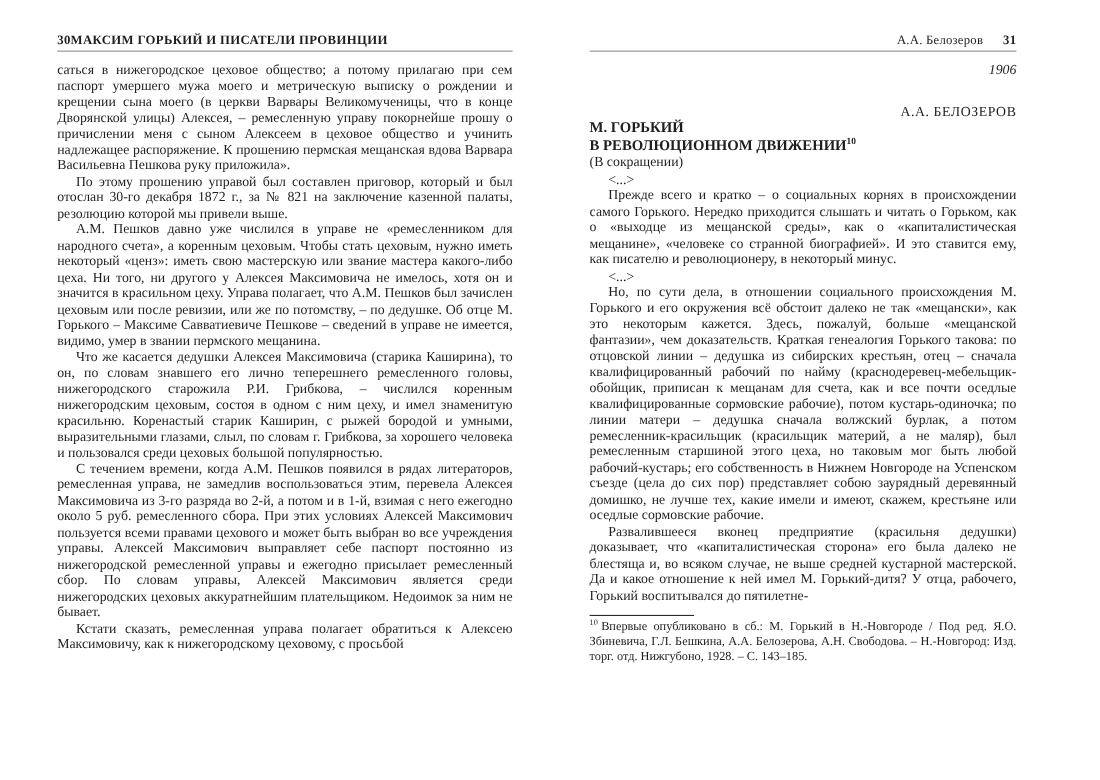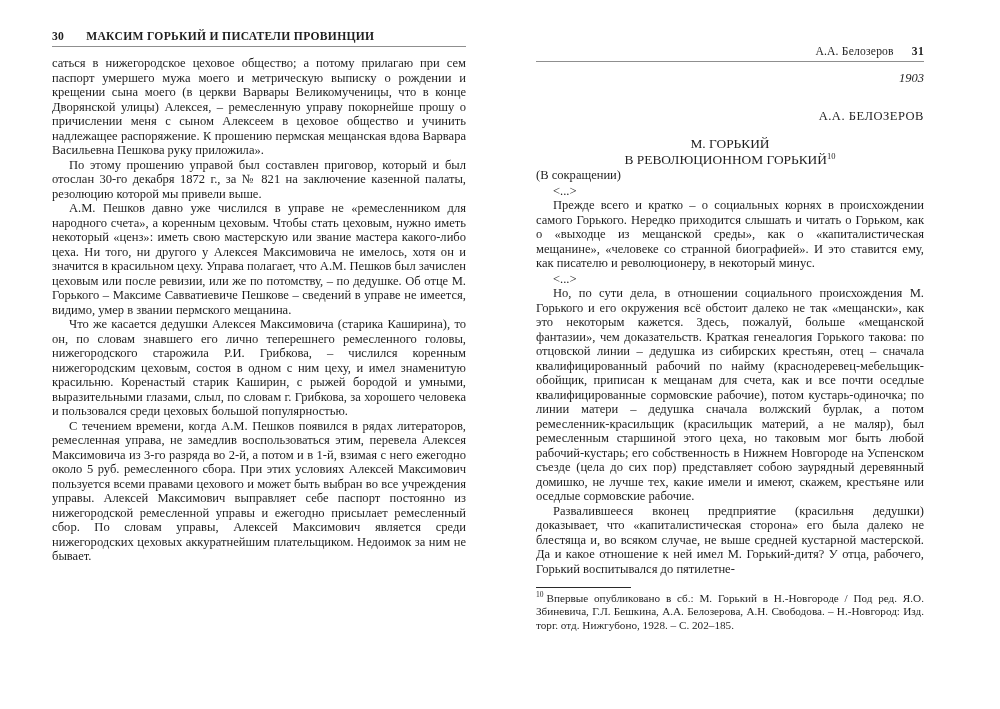--- a/index.html
+++ b/index.html
@@ -16,39 +16,39 @@
   .page-left{left:52px;width:414px;}
   .page-right{left:536px;width:388px;}
 
   .running-head{
     display:flex;align-items:baseline;
     padding-top:30px;
     font-size:11.6px;font-weight:bold;
     letter-spacing:0.3px;
   }
   .running-head .spacer{flex:1;}
-  .rh-title{margin-left:22px;}
+  .rh-title{}
   .rh-author{font-weight:normal;letter-spacing:0.2px;}
-  .rh-num-right{margin-left:18px;margin-top:15px;}
+  .rh-num-right{margin-left:18px;}
   .head-rule{border-bottom:1.4px solid #8f8f8f;margin-top:3px;}
 
   .body{
     margin-top:9px;
     font-size:12.55px;line-height:14.5px;
     text-align:justify;
   }
   .body p{margin:0;text-indent:17px;font-family:Liberation Serif, serif;}
   .body p.noindent{text-indent:0;}
 
   .date-line{text-align:right;font-style:italic;text-indent:0 !important;margin-top:1px !important;}
   .byline{text-align:right;text-indent:0 !important;margin-top:23px !important;letter-spacing:0.5px;}
   .article-title{
-    text-align:center;font-weight:normal;
+    text-align:left;font-weight:bold;
     font-size:13.4px;line-height:15.6px;
-    margin-top:13px;
+    margin-top:0;
   }
   .article-title sup{font-size:8.5px;line-height:0;}
   .subtitle{text-align:left;text-indent:0 !important;margin-top:1px !important;}
   .cut-mark{margin-top:1px !important;}
 
   .footnote{margin-top:11px;}
   .fn-rule{width:95px;border-top:1.4px solid #2a2a2a;margin:0 0 4px 0;}
   .footnote p{margin:0;font-size:11.2px;line-height:13.3px;text-align:justify;text-indent:0;}
   .footnote sup{font-size:7.5px;margin-right:3px;line-height:0;}
 </style>
@@ -62,43 +62,44 @@
       <span>30</span>
       <span class="rh-title">МАКСИМ ГОРЬКИЙ И ПИСАТЕЛИ ПРОВИНЦИИ</span>
     </div>
     <div class="head-rule"></div>
     <div class="body">
       <p class="noindent">саться в нижегородское цеховое общество; а потому прилагаю при сем паспорт умершего мужа моего и метрическую выписку о рождении и крещении сына моего (в церкви Варвары Великомученицы, что в конце Дворянской улицы) Алексея, – ремесленную управу покорнейше прошу о причислении меня с сыном Алексеем в цеховое общество и учинить надлежащее распоряжение. К прошению пермская мещанская вдова Варвара Васильевна Пешкова руку приложила».</p>
       <p>По этому прошению управой был составлен приговор, который и был отослан 30-го декабря 1872 г., за № 821 на заключение казенной палаты, резолюцию которой мы привели выше.</p>
       <p>А.М. Пешков давно уже числился в управе не «ремесленником для народного счета», а коренным цеховым. Чтобы стать цеховым, нужно иметь некоторый «ценз»: иметь свою мастерскую или звание мастера какого-либо цеха. Ни того, ни другого у Алексея Максимовича не имелось, хотя он и значится в красильном цеху. Управа полагает, что А.М. Пешков был зачислен цеховым или после ревизии, или же по потомству, – по дедушке. Об отце М. Горького – Максиме Савватиевиче Пешкове – сведений в управе не имеется, видимо, умер в звании пермского мещанина.</p>
       <p>Что же касается дедушки Алексея Максимовича (старика Каширина), то он, по словам знавшего его лично теперешнего ремесленного головы, нижегородского старожила Р.И. Грибкова, – числился коренным нижегородским цеховым, состоя в одном с ним цеху, и имел знаменитую красильню. Коренастый старик Каширин, с рыжей бородой и умными, выразительными глазами, слыл, по словам г. Грибкова, за хорошего человека и пользовался среди цеховых большой популярностью.</p>
       <p>С течением времени, когда А.М. Пешков появился в рядах литераторов, ремесленная управа, не замедлив воспользоваться этим, перевела Алексея Максимовича из 3-го разряда во 2-й, а потом и в 1-й, взимая с него ежегодно около 5 руб. ремесленного сбора. При этих условиях Алексей Максимович пользуется всеми правами цехового и может быть выбран во все учреждения управы. Алексей Максимович выправляет себе паспорт постоянно из нижегородской ремесленной управы и ежегодно присылает ремесленный сбор. По словам управы, Алексей Максимович является среди нижегородских цеховых аккуратнейшим плательщиком. Недоимок за ним не бывает.</p>
+      <p>Кстати сказать, ремесленная управа полагает обратиться к Алексею Максимовичу, как к нижегородскому цеховому, с просьбой</p>
     </div>
   </div>
 
   <div class="page page-right">
     <div class="running-head">
       <span class="spacer"></span>
       <span class="rh-author">А.А. Белозеров</span>
       <span class="rh-num-right">31</span>
     </div>
     <div class="head-rule"></div>
     <div class="body">
-      <p class="date-line">1903</p>
+      <p class="date-line">1906</p>
       <p class="byline">А.А. БЕЛОЗЕРОВ</p>
       <div class="article-title">
         <div>М. ГОРЬКИЙ</div>
-        <div><span>В РЕВОЛЮЦИОННОМ ГОРЬКИЙ</span><sup>10</sup></div>
+        <div><span>В РЕВОЛЮЦИОННОМ ДВИЖЕНИИ</span><sup>10</sup></div>
       </div>
       <p class="subtitle">(В сокращении)</p>
       <p class="cut-mark">&lt;...&gt;</p>
       <p>Прежде всего и кратко – о социальных корнях в происхождении самого Горького. Нередко приходится слышать и читать о Горьком, как о «выходце из мещанской среды», как о «капиталистическая мещанине», «человеке со странной биографией». И это ставится ему, как писателю и революционеру, в некоторый минус.</p>
       <p class="cut-mark">&lt;...&gt;</p>
       <p>Но, по сути дела, в отношении социального происхождения М. Горького и его окружения всё обстоит далеко не так «мещански», как это некоторым кажется. Здесь, пожалуй, больше «мещанской фантазии», чем доказательств. Краткая генеалогия Горького такова: по отцовской линии – дедушка из сибирских крестьян, отец – сначала квалифицированный рабочий по найму (краснодеревец-мебельщик-обойщик, приписан к мещанам для счета, как и все почти оседлые квалифицированные сормовские рабочие), потом кустарь-одиночка; по линии матери – дедушка сначала волжский бурлак, а потом ремесленник-красильщик (красильщик материй, а не маляр), был ремесленным старшиной этого цеха, но таковым мог быть любой рабочий-кустарь; его собственность в Нижнем Новгороде на Успенском съезде (цела до сих пор) представляет собою заурядный деревянный домишко, не лучше тех, какие имели и имеют, скажем, крестьяне или оседлые сормовские рабочие.</p>
       <p>Развалившееся вконец предприятие (красильня дедушки) доказывает, что «капиталистическая сторона» его была далеко не блестяща и, во всяком случае, не выше средней кустарной мастерской. Да и какое отношение к ней имел М. Горький-дитя? У отца, рабочего, Горький воспитывался до пятилетне-</p>
     </div>
     <div class="footnote">
       <div class="fn-rule"></div>
-      <p><sup>10</sup><span>Впервые опубликовано в сб.: М. Горький в Н.-Новгороде / Под ред. Я.О. Збиневича, Г.Л. Бешкина, А.А. Белозерова, А.Н. Свободова. – Н.-Новгород: Изд. торг. отд. Нижгубоно, 1928. – С. 202–185.</span></p>
+      <p><sup>10</sup><span>Впервые опубликовано в сб.: М. Горький в Н.-Новгороде / Под ред. Я.О. Збиневича, Г.Л. Бешкина, А.А. Белозерова, А.Н. Свободова. – Н.-Новгород: Изд. торг. отд. Нижгубоно, 1928. – С. 143–185.</span></p>
     </div>
   </div>
 
 </div>
 
 </body></html>

